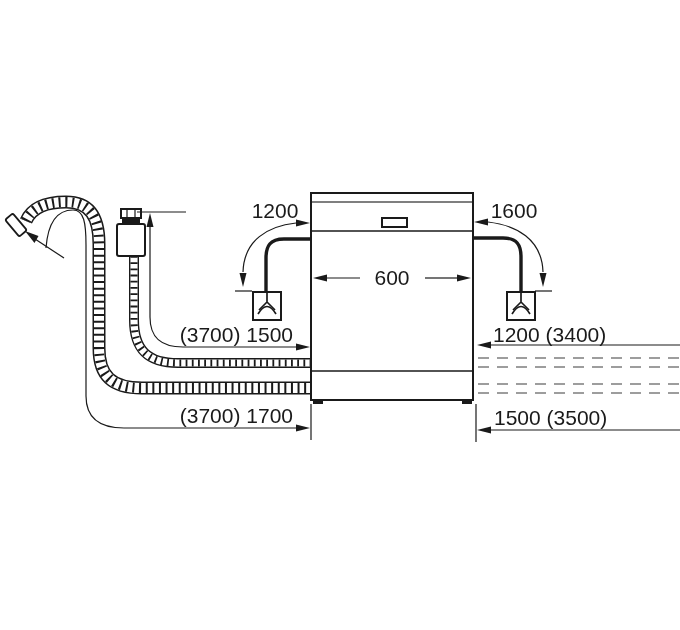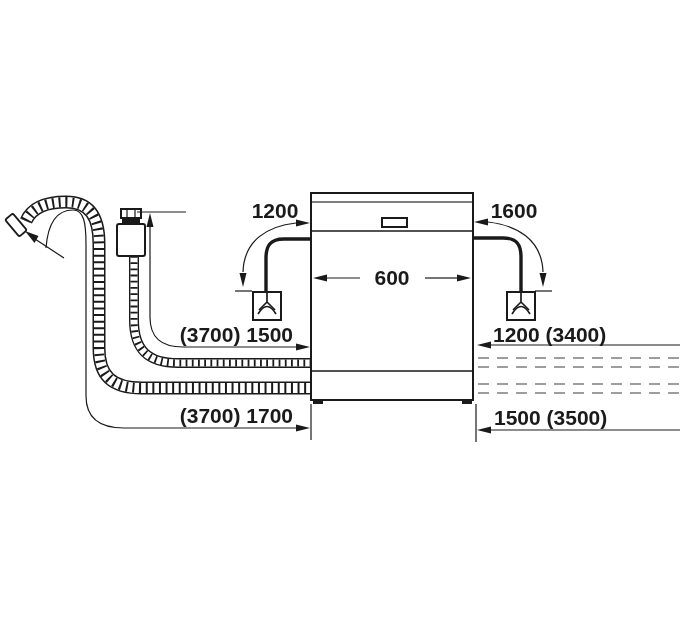--- a/index.html
+++ b/index.html
@@ -2,21 +2,20 @@
 <html><head>
 <meta charset="utf-8">
 <style>
   html,body{margin:0;padding:0;background:#ffffff;}
   .canvas{
     position:relative;
     width:680px;height:630px;
     background:#ffffff;
     font-family:"Liberation Sans", sans-serif;
     overflow:hidden;
-    font-weight:bold;
   }
   svg{display:block;}
   .ln{stroke:#1a1a1a;stroke-width:1.3;fill:none;}
   .ln-thin{stroke:#1a1a1a;stroke-width:1.2;fill:none;}
   .ln-gray{stroke:#555555;stroke-width:1.5;fill:none;}
   .dashline{stroke:#7d7d7d;stroke-width:1.4;fill:none;stroke-dasharray:11 8;}
   .cord{stroke:#1a1a1a;stroke-width:3.4;fill:none;}
   .box{fill:#ffffff;stroke:#1a1a1a;stroke-width:2;}
   .fill-dark{fill:#1a1a1a;stroke:none;}
   .arrow{fill:#1a1a1a;stroke:none;}

